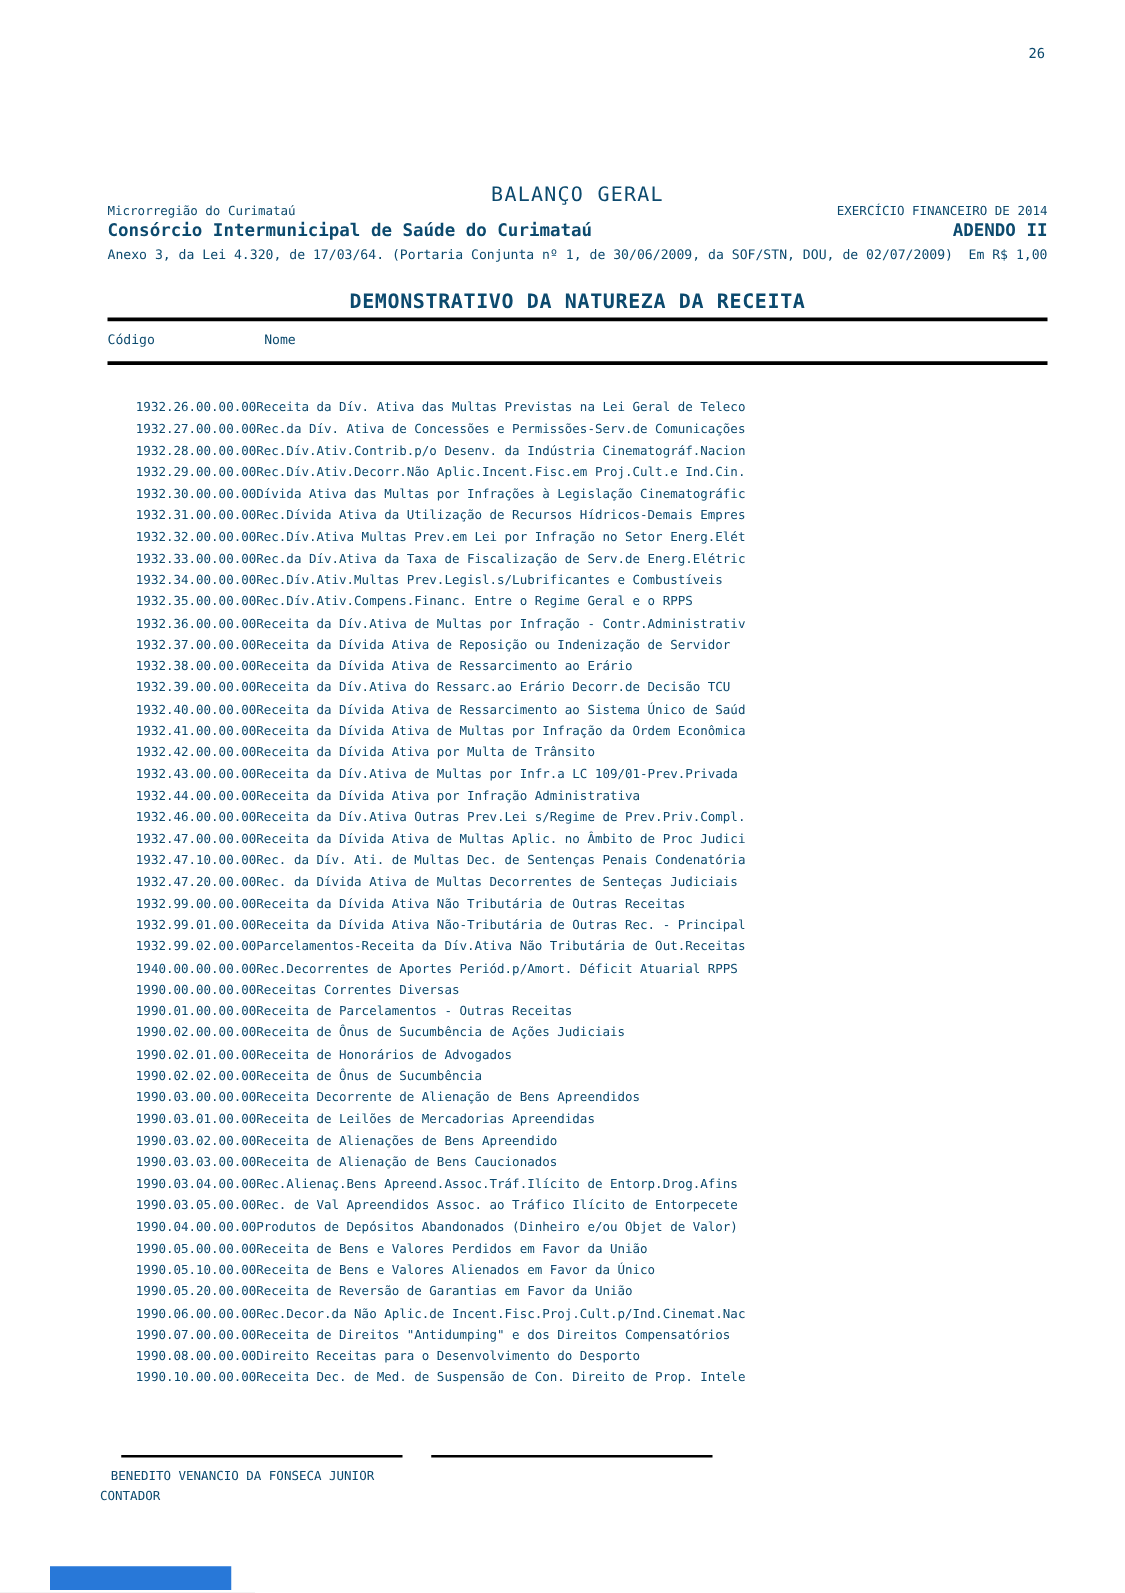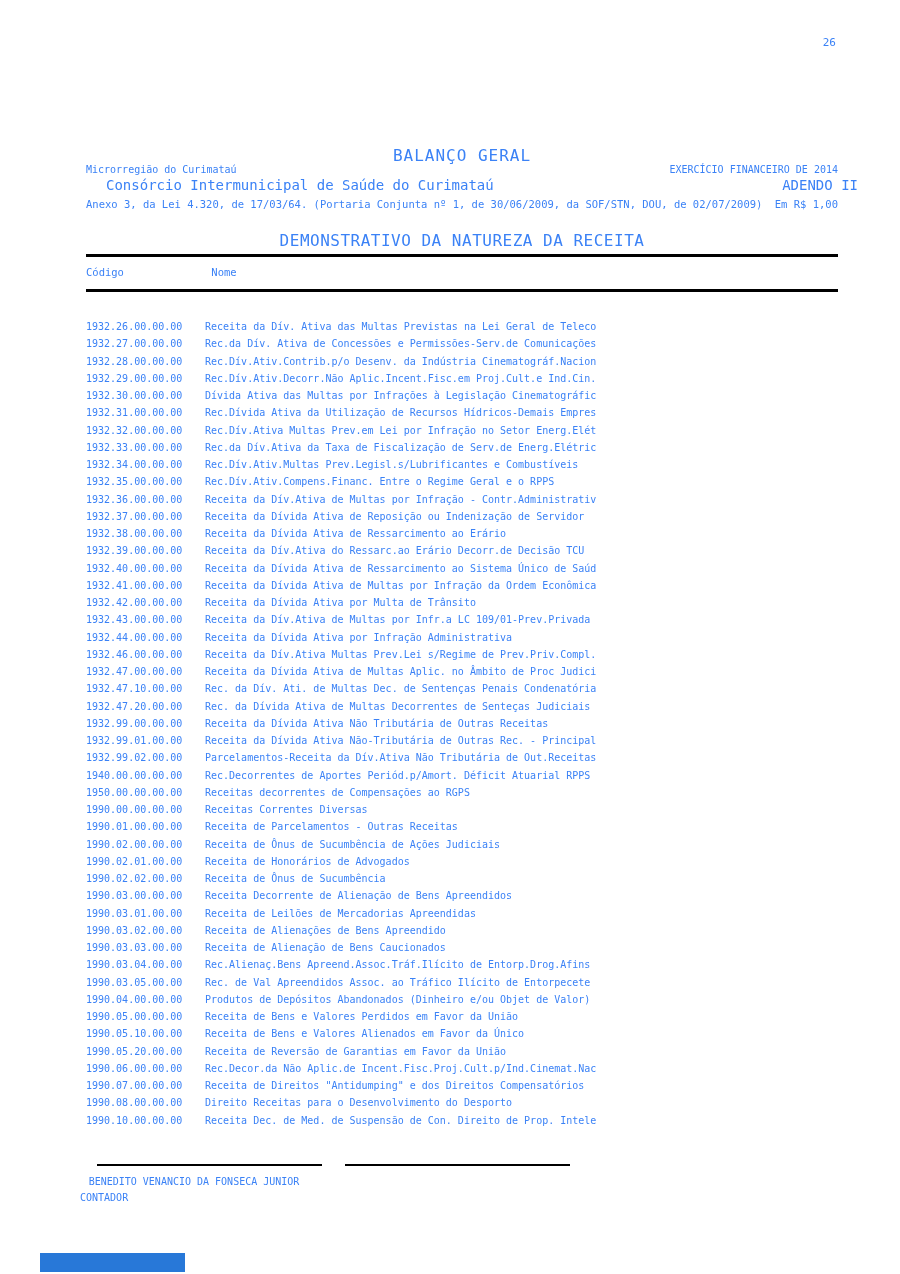--- a/index.html
+++ b/index.html
@@ -1,38 +1,38 @@
 <!DOCTYPE html>
 <html><head>
 <meta charset="utf-8">
 <style>
   html,body{margin:0;padding:0;background:#e9e9e9;}
   #page{
     position:relative;
     width:900px;height:1274px;
     background:#ffffff;
-    color:#3b82f6;
+    color:#0c4a6e;
     font-family:"DejaVu Sans Mono","Liberation Mono",monospace;
     overflow:hidden;
   }
   .abs{position:absolute;}
   .pagenum{top:36px;right:64px;font-size:11px;}
   .report-title{top:146px;left:86px;width:752px;text-align:center;font-weight:normal;font-size:16px;letter-spacing:1px;}
   .hdr-row{left:86px;width:752px;display:flex;justify-content:space-between;align-items:baseline;white-space:nowrap;}
   .hdr-row1{top:164px;font-size:10px;}
-  .hdr-row2{top:177px;font-size:14px;font-weight:normal;margin-left:20px;}
+  .hdr-row2{top:177px;font-size:14px;font-weight:bold;}
   .hdr-row3{top:198px;font-size:10.5px;}
-  .section-title{top:231px;left:86px;width:752px;text-align:center;font-weight:normal;font-size:16px;letter-spacing:0.5px;}
+  .section-title{top:231px;left:86px;width:752px;text-align:center;font-weight:bold;font-size:16px;letter-spacing:0.5px;}
   .rule{left:86px;width:752px;height:3px;background:#000;}
   .rule1{top:254px;}
   .rule2{top:289px;}
   .colhdr{top:266px;left:86px;width:752px;font-size:10.5px;}
   .colhdr .code-col{display:inline-block;width:119px;}
   #tbody{top:318px;left:86px;width:760px;font-size:10px;line-height:17.25px;white-space:nowrap;}
-  .trow .code-col{display:inline-block;width:119px;}
+  .trow .code-col{display:inline-block;width:119px;text-align:right;}
   .sig-line{top:1164px;height:2px;background:#000;}
   .sig-line-left{left:97px;width:225px;}
   .sig-line-right{left:345px;width:225px;}
   .sig-name{top:1176px;left:64px;width:260px;text-align:center;font-size:10px;}
   .sig-role{top:1192px;left:80px;width:260px;text-align:left;font-size:10px;}
   .blue-bar{left:40px;top:1253px;width:145px;height:19px;}
 </style>
 </head>
 <body>
 
@@ -81,29 +81,28 @@
       <div class="trow"><span class="code-col">1932.35.00.00.00</span><span>Rec.Dív.Ativ.Compens.Financ. Entre o Regime Geral e o RPPS</span></div>
       <div class="trow"><span class="code-col">1932.36.00.00.00</span><span>Receita da Dív.Ativa de Multas por Infração - Contr.Administrativ</span></div>
       <div class="trow"><span class="code-col">1932.37.00.00.00</span><span>Receita da Dívida Ativa de Reposição ou Indenização de Servidor</span></div>
       <div class="trow"><span class="code-col">1932.38.00.00.00</span><span>Receita da Dívida Ativa de Ressarcimento ao Erário</span></div>
       <div class="trow"><span class="code-col">1932.39.00.00.00</span><span>Receita da Dív.Ativa do Ressarc.ao Erário Decorr.de Decisão TCU</span></div>
       <div class="trow"><span class="code-col">1932.40.00.00.00</span><span>Receita da Dívida Ativa de Ressarcimento ao Sistema Único de Saúd</span></div>
       <div class="trow"><span class="code-col">1932.41.00.00.00</span><span>Receita da Dívida Ativa de Multas por Infração da Ordem Econômica</span></div>
       <div class="trow"><span class="code-col">1932.42.00.00.00</span><span>Receita da Dívida Ativa por Multa de Trânsito</span></div>
       <div class="trow"><span class="code-col">1932.43.00.00.00</span><span>Receita da Dív.Ativa de Multas por Infr.a LC 109/01-Prev.Privada</span></div>
       <div class="trow"><span class="code-col">1932.44.00.00.00</span><span>Receita da Dívida Ativa por Infração Administrativa</span></div>
-      <div class="trow"><span class="code-col">1932.46.00.00.00</span><span>Receita da Dív.Ativa Multas Prev.Lei s/Regime de Prev.Priv.Compl.</span></div>
+      <div class="trow"><span class="code-col">1932.46.00.00.00</span><span>Receita da Dív.Ativa Outras Prev.Lei s/Regime de Prev.Priv.Compl.</span></div>
       <div class="trow"><span class="code-col">1932.47.00.00.00</span><span>Receita da Dívida Ativa de Multas Aplic. no Âmbito de Proc Judici</span></div>
       <div class="trow"><span class="code-col">1932.47.10.00.00</span><span>Rec. da Dív. Ati. de Multas Dec. de Sentenças Penais Condenatória</span></div>
       <div class="trow"><span class="code-col">1932.47.20.00.00</span><span>Rec. da Dívida Ativa de Multas Decorrentes de Senteças Judiciais</span></div>
       <div class="trow"><span class="code-col">1932.99.00.00.00</span><span>Receita da Dívida Ativa Não Tributária de Outras Receitas</span></div>
       <div class="trow"><span class="code-col">1932.99.01.00.00</span><span>Receita da Dívida Ativa Não-Tributária de Outras Rec. - Principal</span></div>
       <div class="trow"><span class="code-col">1932.99.02.00.00</span><span>Parcelamentos-Receita da Dív.Ativa Não Tributária de Out.Receitas</span></div>
       <div class="trow"><span class="code-col">1940.00.00.00.00</span><span>Rec.Decorrentes de Aportes Periód.p/Amort. Déficit Atuarial RPPS</span></div>
-      <div class="trow"><span class="code-col">1950.00.00.00.00</span><span>Receitas decorrentes de Compensações ao RGPS</span></div>
       <div class="trow"><span class="code-col">1990.00.00.00.00</span><span>Receitas Correntes Diversas</span></div>
       <div class="trow"><span class="code-col">1990.01.00.00.00</span><span>Receita de Parcelamentos - Outras Receitas</span></div>
       <div class="trow"><span class="code-col">1990.02.00.00.00</span><span>Receita de Ônus de Sucumbência de Ações Judiciais</span></div>
       <div class="trow"><span class="code-col">1990.02.01.00.00</span><span>Receita de Honorários de Advogados</span></div>
       <div class="trow"><span class="code-col">1990.02.02.00.00</span><span>Receita de Ônus de Sucumbência</span></div>
       <div class="trow"><span class="code-col">1990.03.00.00.00</span><span>Receita Decorrente de Alienação de Bens Apreendidos</span></div>
       <div class="trow"><span class="code-col">1990.03.01.00.00</span><span>Receita de Leilões de Mercadorias Apreendidas</span></div>
       <div class="trow"><span class="code-col">1990.03.02.00.00</span><span>Receita de Alienações de Bens Apreendido</span></div>
       <div class="trow"><span class="code-col">1990.03.03.00.00</span><span>Receita de Alienação de Bens Caucionados</span></div>
       <div class="trow"><span class="code-col">1990.03.04.00.00</span><span>Rec.Alienaç.Bens Apreend.Assoc.Tráf.Ilícito de Entorp.Drog.Afins</span></div>

